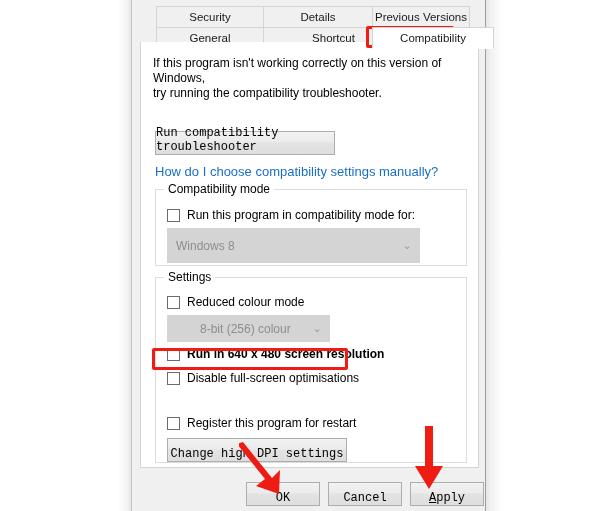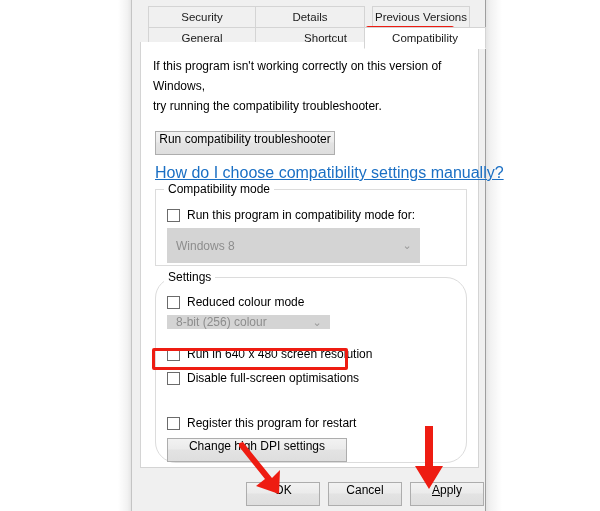--- a/index.html
+++ b/index.html
@@ -50,21 +50,21 @@
   
   #tabstrip {
     position: absolute;
     left: 8px;
     top: 6px;
     width: 339px;
     height: 44px;
   }
   .tabrow {
     position: absolute;
-    left: 8px;
+    left: 16px;
     width: 339px;
     height: 22px;
     display: flex;
   }
   .tabrow.row1 { top: 0; }
   .tabrow.row2 { top: 21px; }
 
   .tab {
     position: relative;
     height: 22px;
@@ -82,21 +82,21 @@
   .tab.sel {
     background: #ffffff;
     border: 1px solid #d4d4d4;
     border-bottom: 1px solid #ffffff;
     z-index: 4;
   }
 
   
   .t-security { width: 108px; }
   .t-details  { width: 110px; }
-  .t-prev     { width: 98px; margin-left: 8px; }
+  .t-prev     { width: 98px; }
   
   .t-general  { width: 108px; }
   .t-shortcut { width: 110px; padding-left: 31px; }
   .t-compat   { width: 122px; }
 
   
   #tabpage {
     position: absolute;
     left: 8px;
     top: 42px;
@@ -108,50 +108,49 @@
     box-sizing: border-box;
   }
 
   .intro {
     position: absolute;
     left: 12px;
     top: 14px;
     width: 312px;
     font-size: 12px;
     color: #000000;
-    line-height: 20px;
+    line-height: 15px;
   }
 
   .btn {
     box-sizing: border-box;
     background: linear-gradient(to bottom, #f2f2f2 0%, #ebebeb 45%, #e3e3e3 50%, #dedede 100%);
     border: 1px solid #adadad;
     font-size: 12px;
     color: #000000;
     display: flex;
-    align-items: flex-start;
+    align-items: flex-end;
     justify-content: center;
-    font-family: Liberation Sans, sans-serif;
+    font-family: Liberation Mono, monospace;
   }
 
   #btn-troubleshooter {
     position: absolute;
     left: 14px;
     top: 89px;
     width: 180px;
     height: 24px;
   }
 
   #help-link {
     position: absolute;
     left: 14px;
     top: 122px;
-    font-size: 16px;
+    font-size: 13px;
     color: #1a6fc4;
-    text-decoration: underline;
     cursor: pointer;
     white-space: nowrap;
   }
 
   
   .group {
     position: absolute;
     box-sizing: border-box;
     border: 1px solid #dcdcdc;
   }
@@ -170,21 +169,20 @@
     left: 14px;
     top: 147px;
     width: 312px;
     height: 77px;
   }
   #grp-settings {
     left: 14px;
     top: 235px;
     width: 312px;
     height: 186px;
-    border-radius: 21px;
   }
 
   
   .cbrow {
     position: absolute;
     display: flex;
     align-items: center;
     font-size: 12px;
     color: #000000;
     white-space: nowrap;
@@ -231,22 +229,22 @@
     text-align: center;
     font-size: 11px;
     color: #9a9a9a;
   }
 
   
   #cb-compatmode { left: 26px; top: 166px; }
   #combo-os      { left: 26px; top: 186px; width: 253px; height: 35px; }
 
   #cb-reduced    { left: 26px; top: 253px; }
-  #combo-color   { left: 26px; top: 273px; width: 163px; height: 14px; }
-  #cb-640        { left: 26px; top: 305px; }
+  #combo-color   { left: 26px; top: 273px; width: 163px; height: 27px; padding-left: 24px; }
+  #cb-640        { left: 26px; top: 305px; font-weight: bold; }
   #cb-fullscreen { left: 26px; top: 329px; }
   #cb-admin      { left: 26px; top: 353px; }
   #cb-register   { left: 26px; top: 374px; }
 
   #btn-dpi {
     position: absolute;
     left: 26px;
     top: 396px;
     width: 180px;
     height: 24px;

